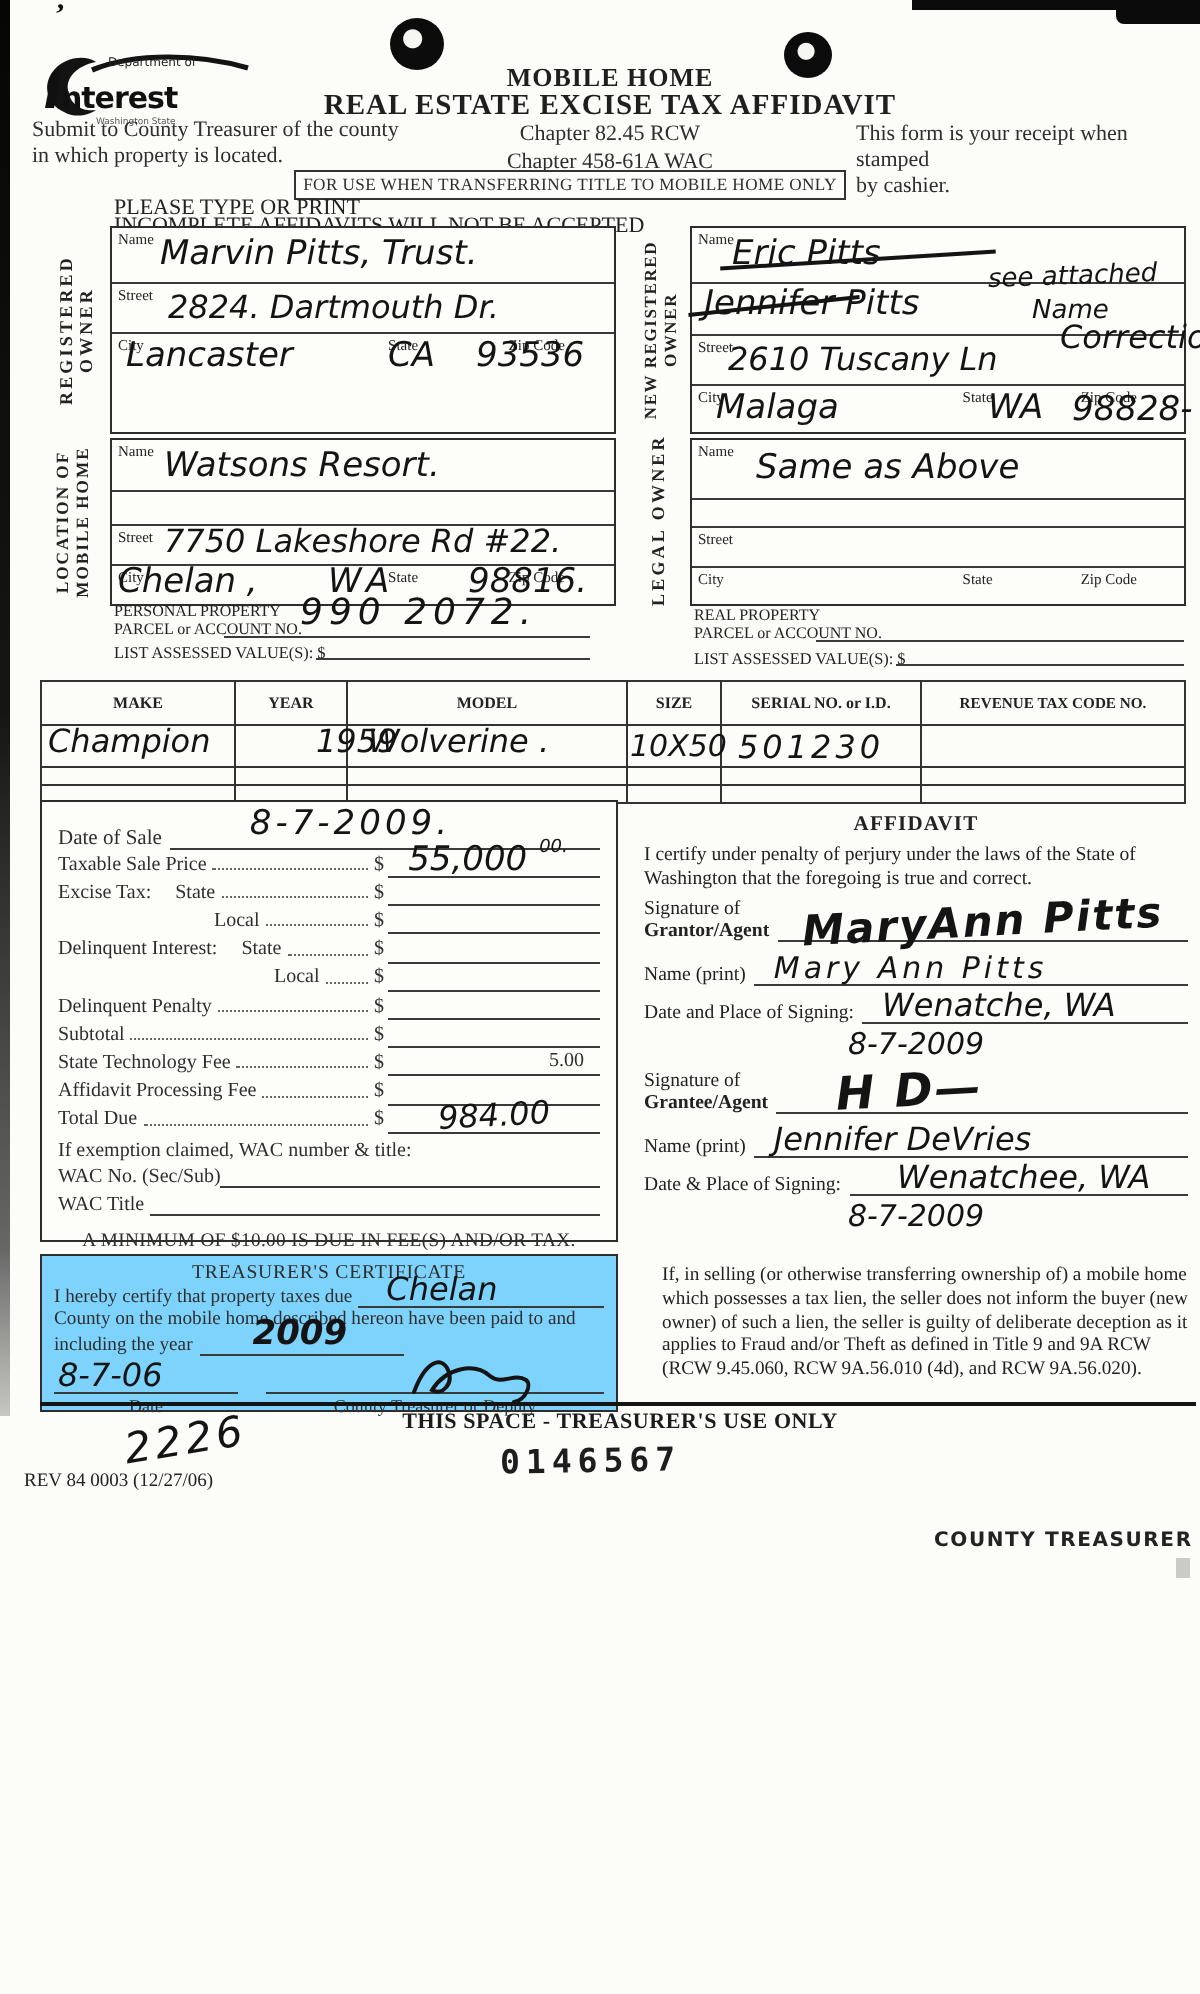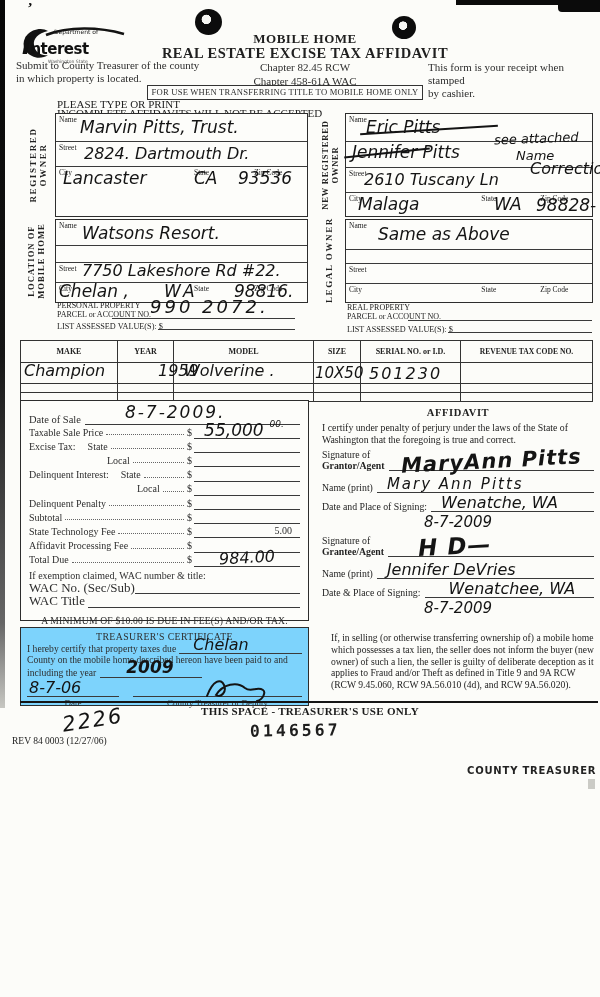--- a/index.html
+++ b/index.html
@@ -67,21 +67,21 @@
   .fee-line{display:flex;align-items:center;height:14.2px;font-size:10px;}
   .fl-pre{margin-right:12px;white-space:nowrap;}
   .fl-label{white-space:nowrap;}
   .ind-a{padding-left:78px;}
   .ind-b{padding-left:108px;}
   .dots{flex:1;border-bottom:1.6px dotted #666;margin:0 3px 3px 3px;height:8px;}
   .dollar{margin:0 2px 0 0;}
   .fl-val{width:106px;border-bottom:1.2px solid #3a3a3a;position:relative;height:13px;text-align:center;}
   .fl-val .hw{position:relative;top:-5px;font-size:15px;}
   .fl-val .typed{position:absolute;right:8px;bottom:1px;font-size:10px;font-family:"Liberation Serif",serif;}
-  .wac-row{display:flex;align-items:center;height:13px;font-size:13px;margin-top:0.5px;}
+  .wac-row{display:flex;align-items:flex-end;height:13px;font-size:10px;margin-top:0.5px;}
   .min-note{text-align:center;font-size:9.6px;margin-top:7px;letter-spacing:0.2px;}
   
   .affidavit{position:absolute;left:322px;top:407px;width:272px;font-size:9.8px;color:#222;}
   .aff-title{text-align:center;font-weight:bold;font-size:10.5px;letter-spacing:0.6px;}
   .aff-cert{margin-top:4px;line-height:11.5px;}
   .sig-row{display:flex;align-items:flex-end;margin-top:5px;}
   .sig-lab{line-height:10.5px;white-space:nowrap;margin-right:4px;}
   .sig-lab b{font-weight:bold;}
   .sigline{flex:1;border-bottom:1.2px solid #3a3a3a;position:relative;height:14px;}
   .sig-hw{position:absolute;left:12px;bottom:-3px;font-size:21px;font-weight:bold;transform:rotate(-3deg);letter-spacing:1px;}

